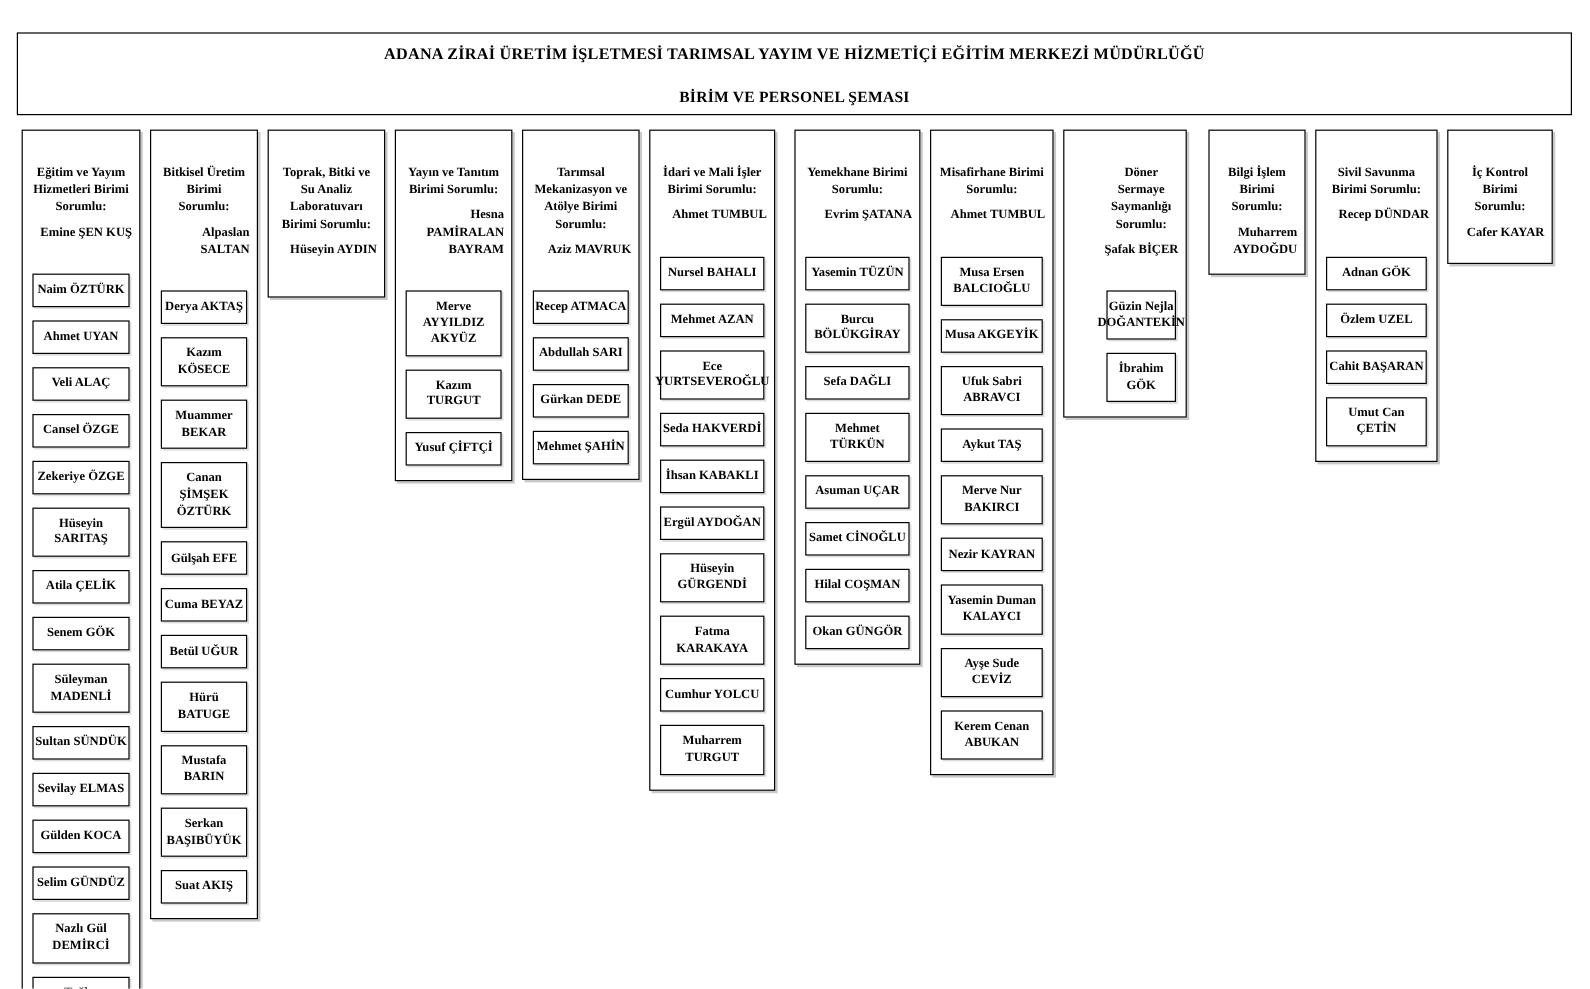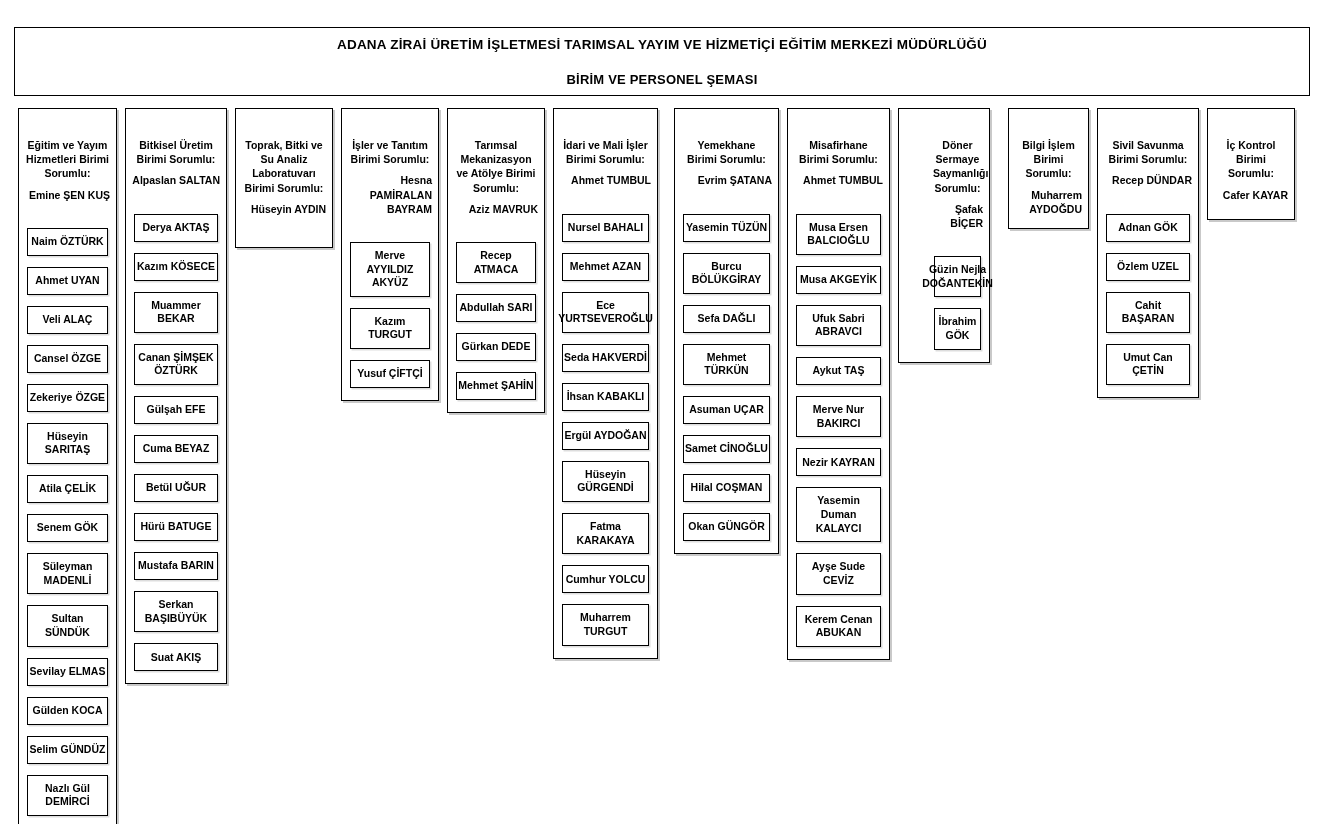--- a/index.html
+++ b/index.html
@@ -7,20 +7,21 @@
     padding: 0;
     background: #ffffff;
     font-family: "Liberation Sans", "DejaVu Sans", sans-serif;
   }
   .page {
     position: relative;
     width: 1325px;
     height: 824px;
     background: #ffffff;
     overflow: hidden;
+    font-family: Liberation Serif, serif;
   }
   .title-box {
     position: absolute;
     left: 14px;
     top: 27px;
     width: 1294px;
     height: 67px;
     border: 1.5px solid #000000;
     background: #ffffff;
     text-align: center;
@@ -168,21 +169,21 @@
     <div class="member-box">
       <span class="member-name">Nazlı Gül DEMİRCİ</span>
     </div>
 
     <div class="member-box">
       <span class="member-name">Tuğba CİHANGİR</span>
     </div>
   </div>
     </div>
 
-    <div class="org-column" style="width: 102px;">
+    <div class="org-column" style="width: 90px;">
       <div class="unit-header">Bitkisel Üretim Birimi Sorumlu:</div>
       <div class="unit-responsible">Alpaslan SALTAN</div>
       <div class="members">
     <div class="member-box">
       <span class="member-name">Derya AKTAŞ</span>
     </div>
 
     <div class="member-box">
       <span class="member-name">Kazım KÖSECE</span>
     </div>
@@ -225,21 +226,21 @@
   </div>
     </div>
 
     <div class="org-column" style="width: 98px; min-height: 140px;">
       <div class="unit-header">Toprak, Bitki ve Su Analiz Laboratuvarı Birimi Sorumlu:</div>
       <div class="unit-responsible">Hüseyin AYDIN</div>
 
     </div>
 
     <div class="org-column" style="width: 98px;">
-      <div class="unit-header">İşler ve Tanıtım Birimi Sorumlu:</div>
+      <div class="unit-header">Yayın ve Tanıtım Birimi Sorumlu:</div>
       <div class="unit-responsible">Hesna PAMİRALAN BAYRAM</div>
       <div class="members">
     <div class="member-box">
       <span class="member-name">Merve AYYILDIZ AKYÜZ</span>
     </div>
 
     <div class="member-box">
       <span class="member-name">Kazım TURGUT</span>
     </div>
 
@@ -390,21 +391,21 @@
     <div class="member-box">
       <span class="member-name">Ayşe Sude CEVİZ</span>
     </div>
 
     <div class="member-box">
       <span class="member-name">Kerem Cenan ABUKAN</span>
     </div>
   </div>
     </div>
 
-    <div class="org-column" style="width: 92px; padding-left: 32px;">
+    <div class="org-column" style="width: 103px; padding-left: 32px;">
       <div class="unit-header">Döner Sermaye Saymanlığı Sorumlu:</div>
       <div class="unit-responsible">Şafak BİÇER</div>
       <div class="members">
     <div class="member-box">
       <span class="member-name">Güzin Nejla DOĞANTEKİN</span>
     </div>
 
     <div class="member-box">
       <span class="member-name">İbrahim GÖK</span>
     </div>

